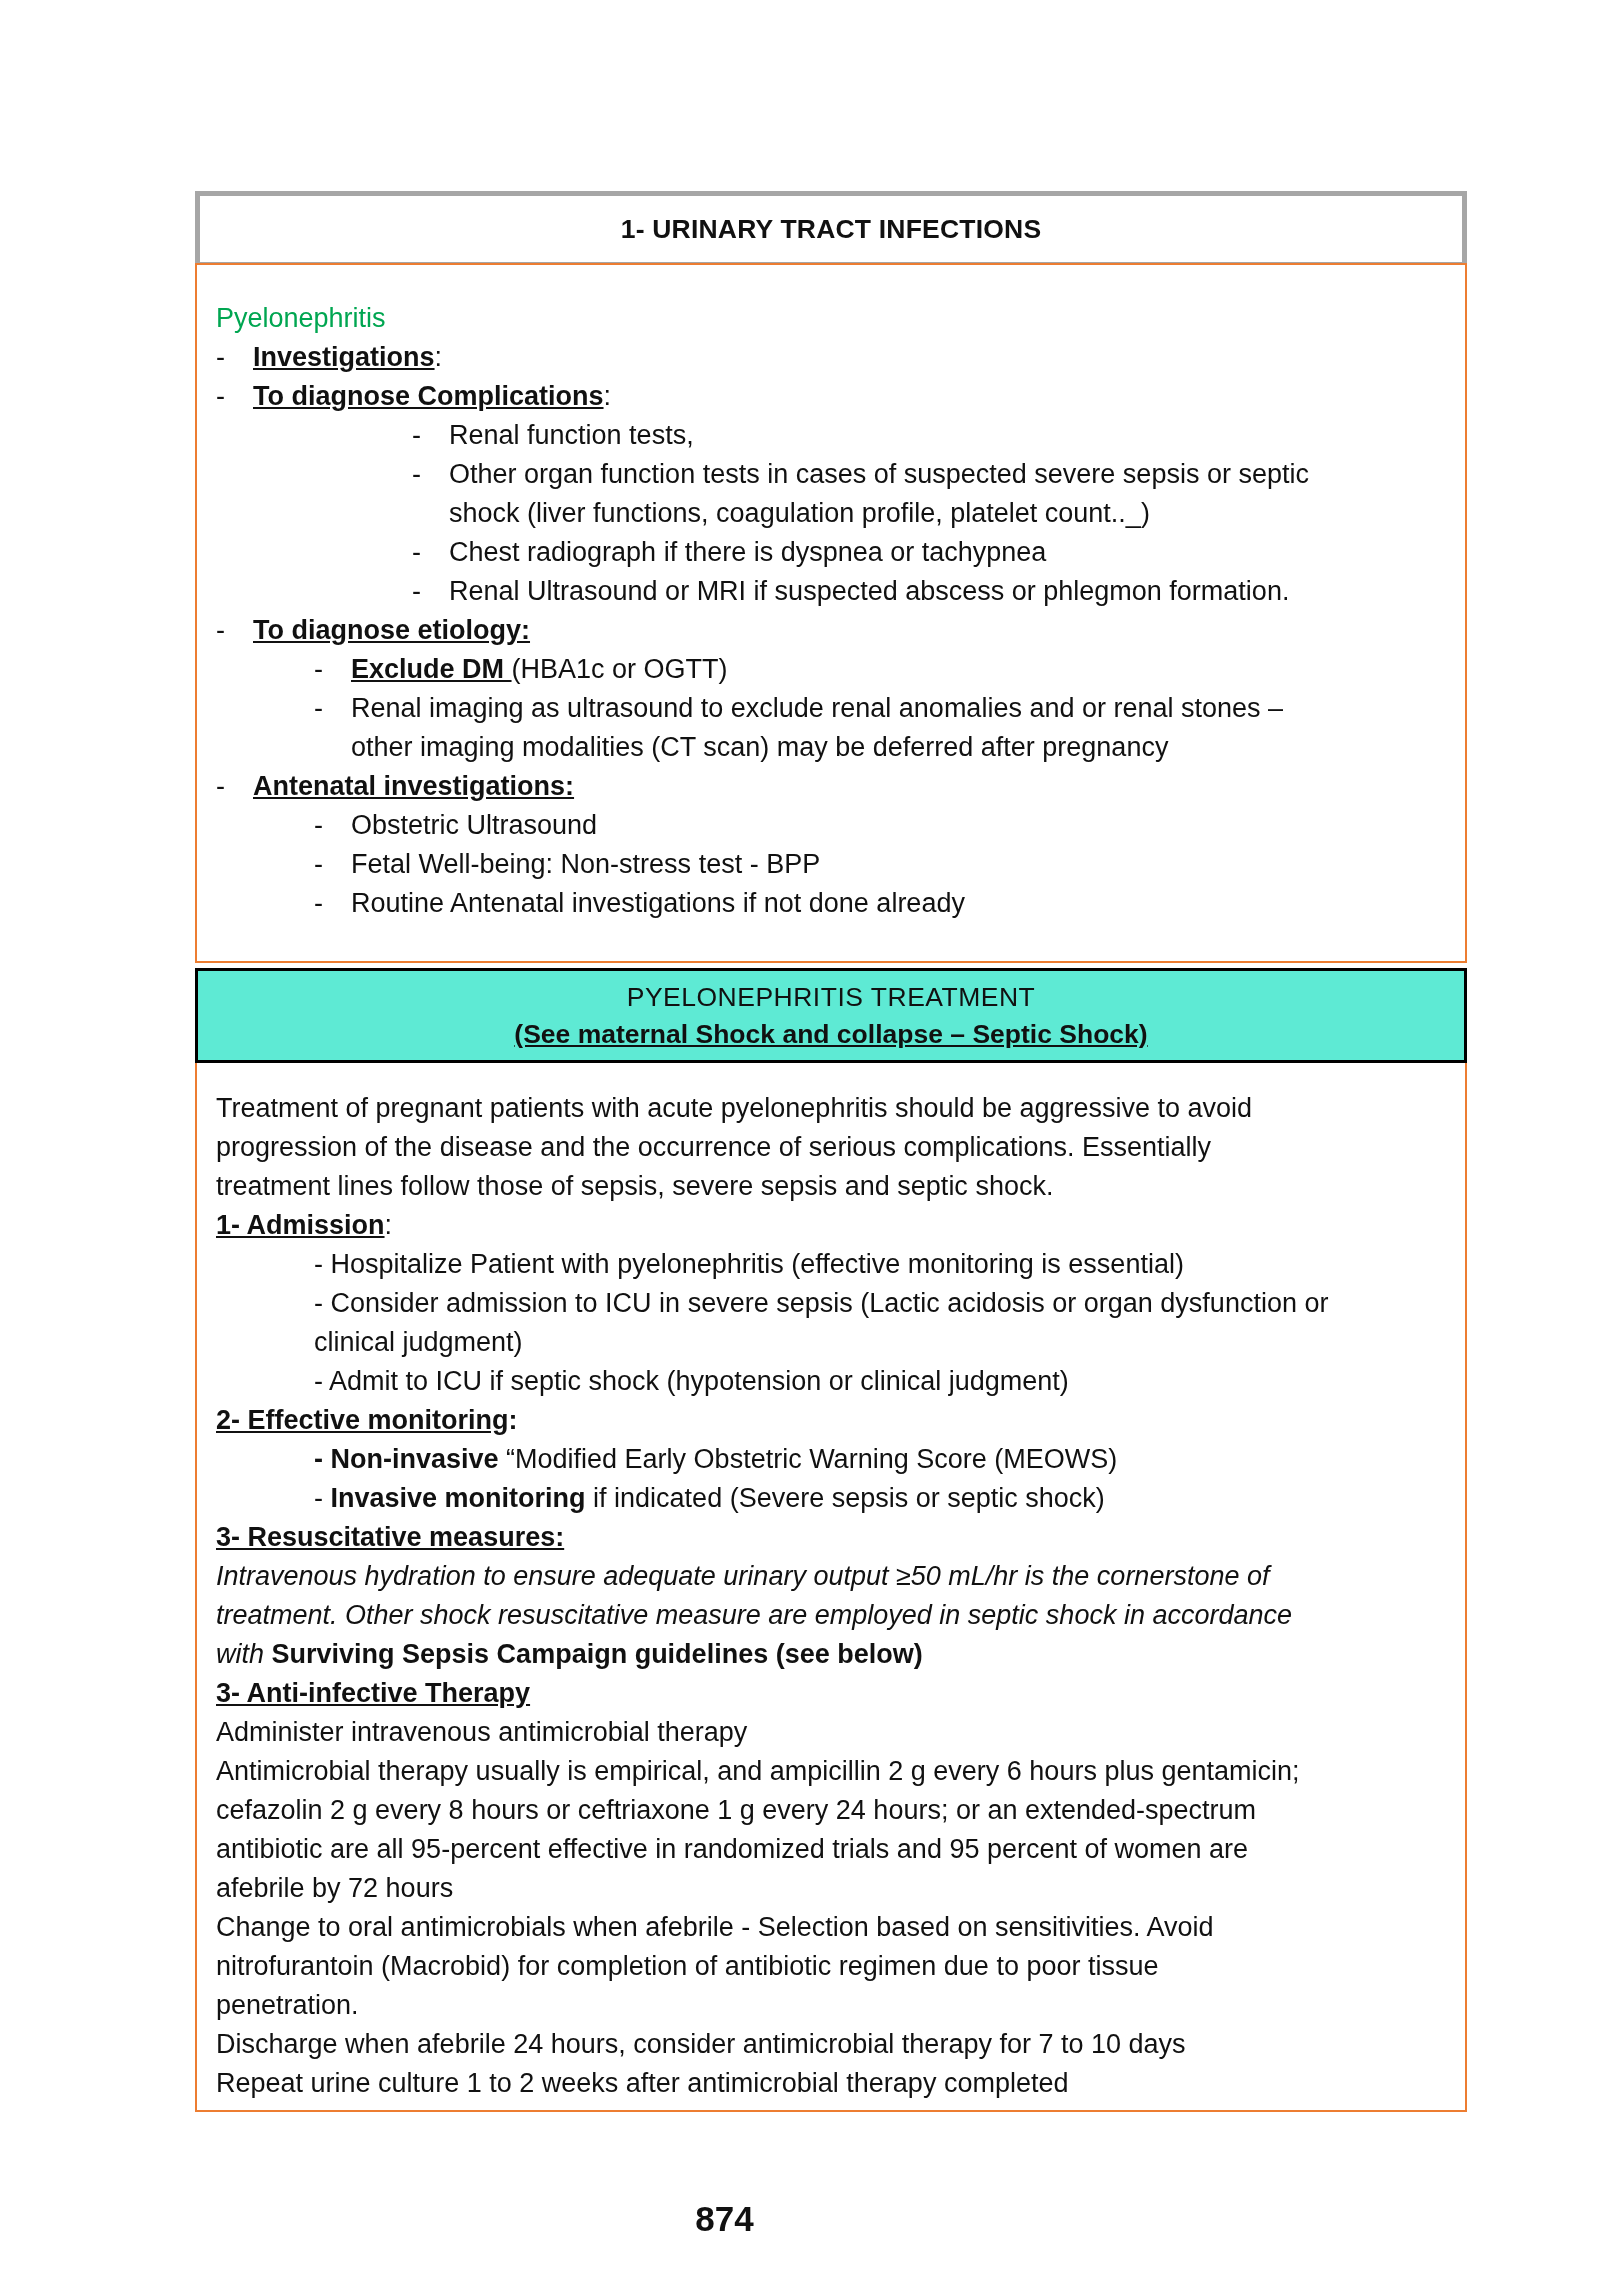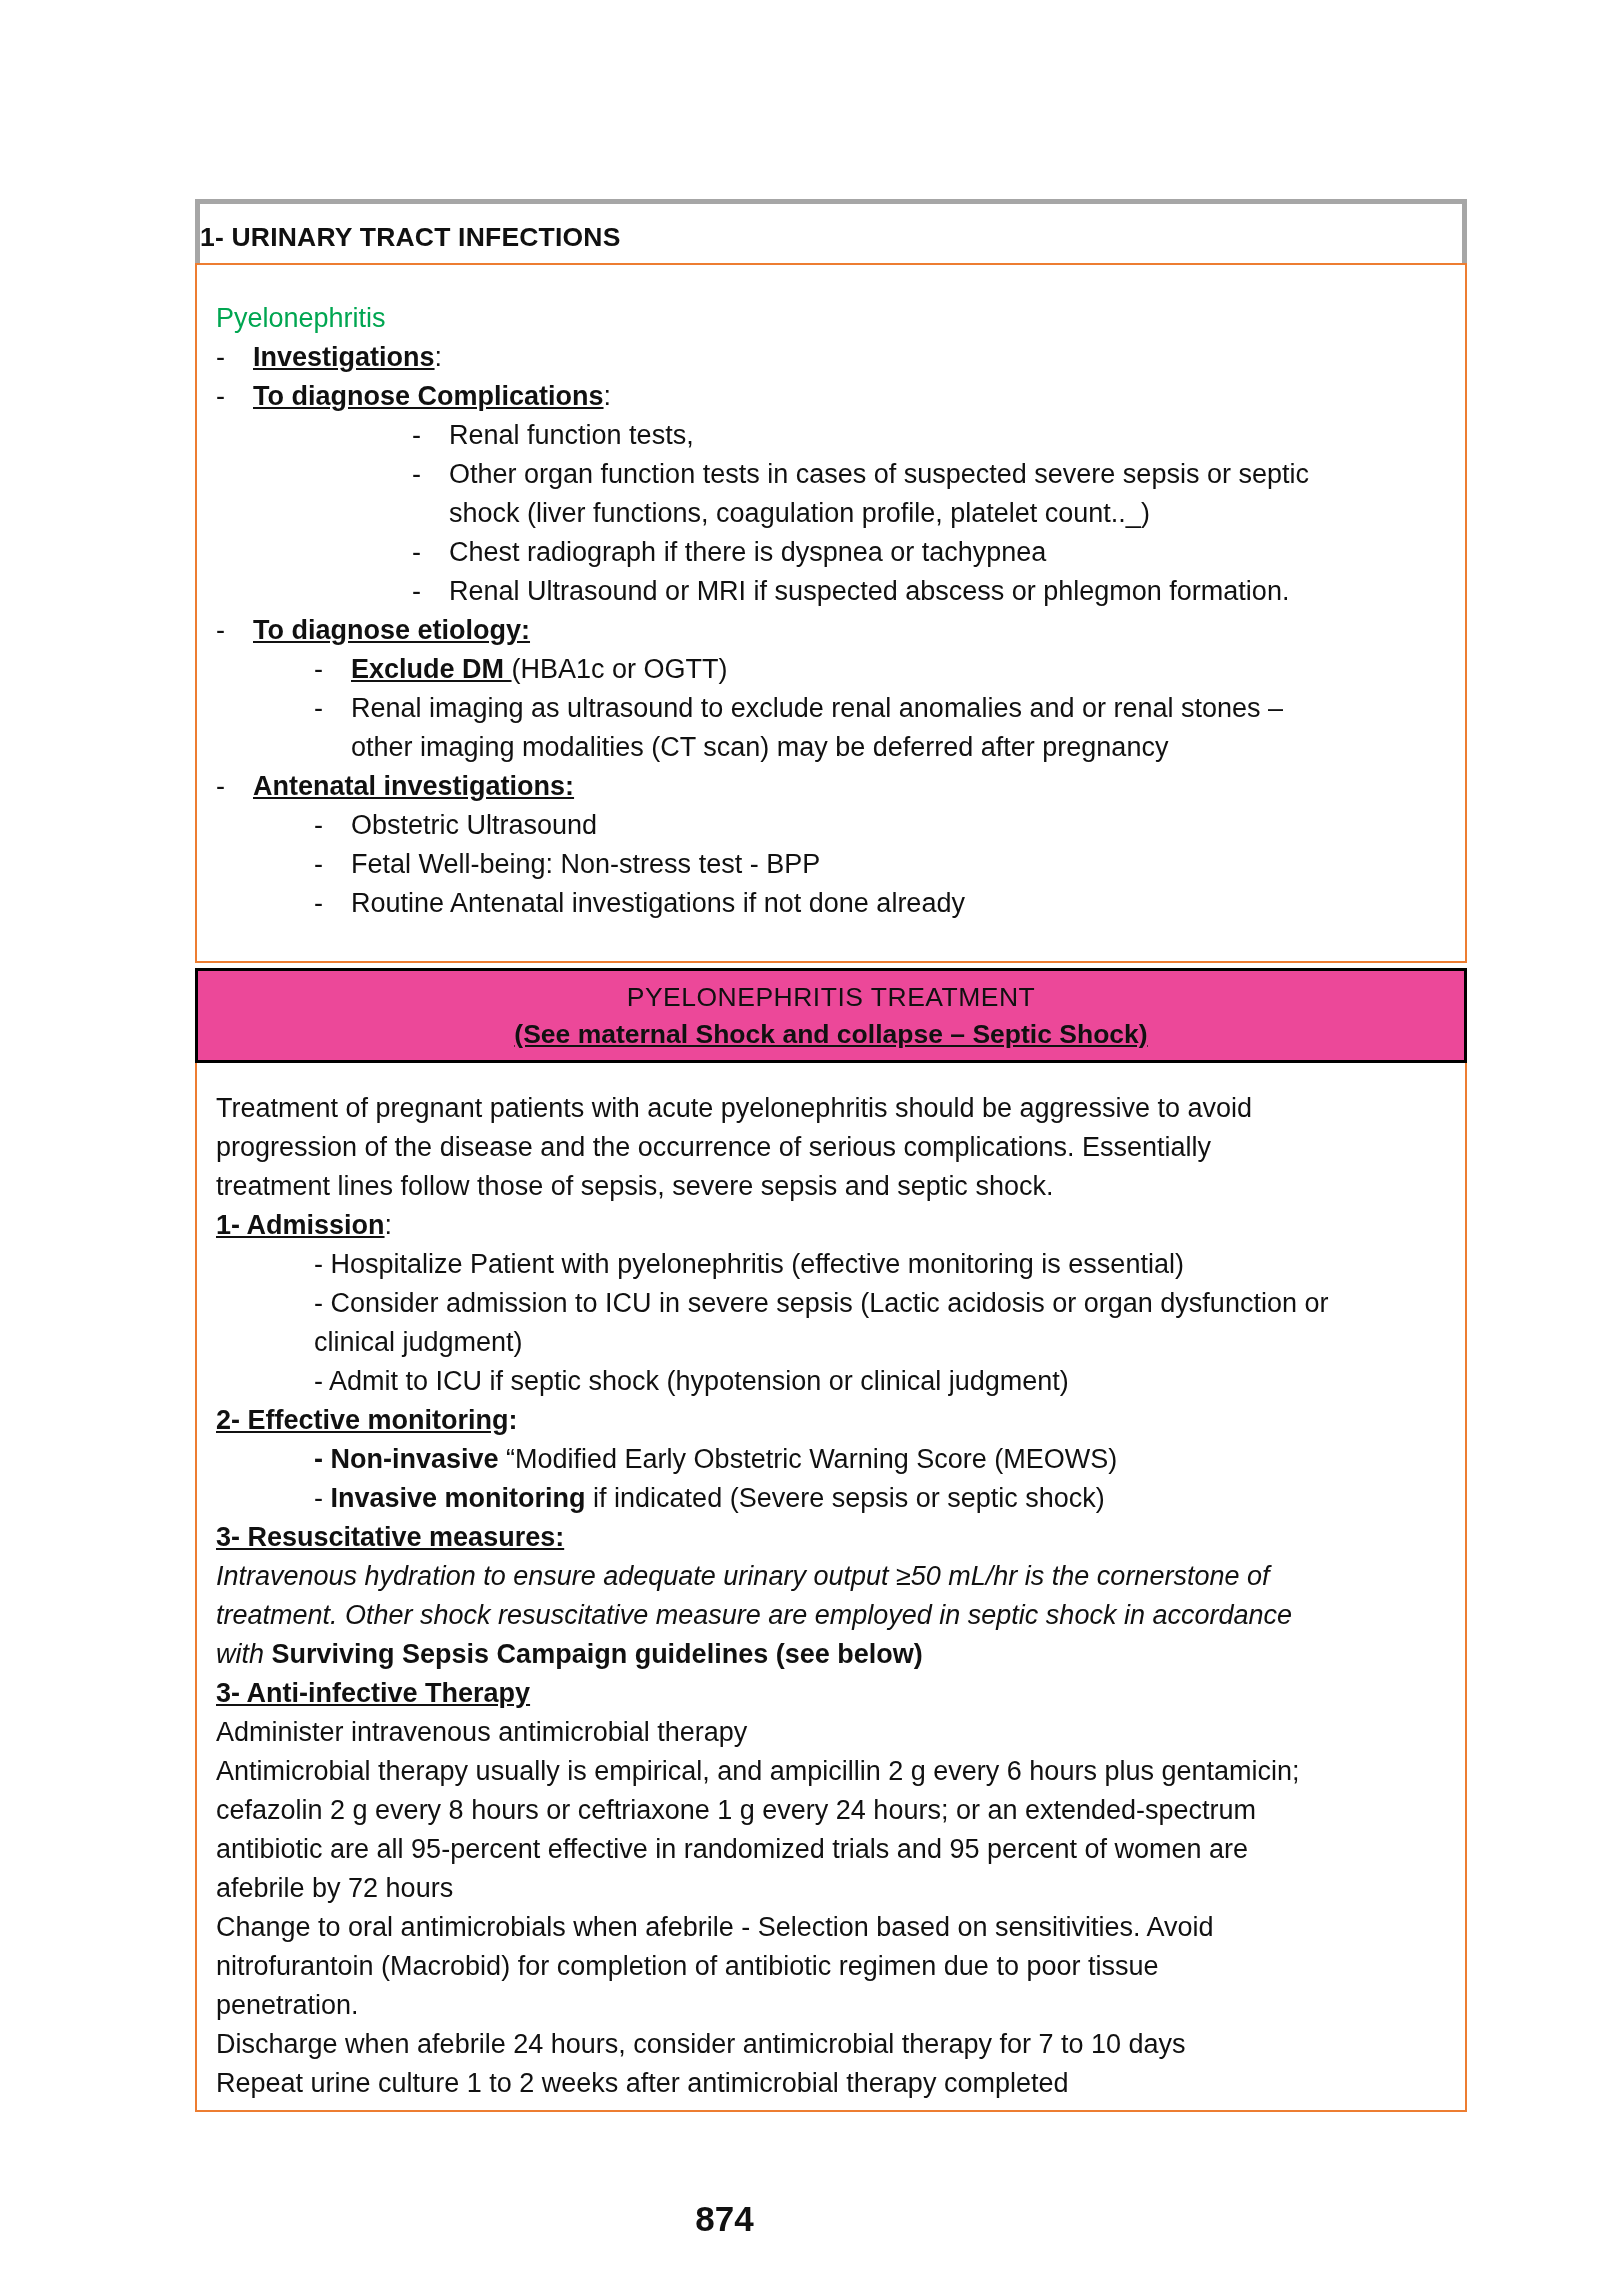--- a/index.html
+++ b/index.html
@@ -3,35 +3,35 @@
 <meta charset="utf-8">
 <style>
   html, body { margin: 0; padding: 0; background: #ffffff; }
   body {
     width: 1621px; height: 2293px; position: relative; overflow: hidden;
     font-family: "Liberation Sans", sans-serif; color: #111111;
   }
   .page { position: absolute; left: 0; top: 0; width: 1621px; height: 2293px; }
 
   .title-box {
-    position: absolute; left: 195px; top: 199px; width: 1272px; height: 76px;
+    position: absolute; left: 195px; top: 191px; width: 1272px; height: 76px;
     border: 5.9px solid #a6a6a6; box-sizing: border-box;
-    display: flex; align-items: center; justify-content: flex-start;
+    display: flex; align-items: center; justify-content: center;
   }
   .title-box span { font-size: 26.5px; font-weight: bold; letter-spacing: 0.2px; }
 
   .box-orange {
     position: absolute; border: 2.9px solid #ed7d31; box-sizing: border-box; background: #fff;
   }
   .box1 { left: 195px; top: 263px; width: 1272px; height: 700px; }
   .box2 { left: 195px; top: 1063px; width: 1272px; height: 1049px; border-top: none; }
 
   .treat-head {
     position: absolute; left: 195px; top: 968px; width: 1272px; height: 95px;
-    border: 3.9px solid #000; box-sizing: border-box; background: #ec4899;
+    border: 3.9px solid #000; box-sizing: border-box; background: #5eead4;
     display: flex; flex-direction: column; align-items: center; justify-content: center;
   }
   .treat-head .t1 { font-size: 26.5px; line-height: 37px; letter-spacing: 0.5px; }
   .treat-head .t2 { font-size: 26.5px; line-height: 37px; font-weight: bold; text-decoration: underline; }
 
   .content { position: absolute; left: 216px; font-size: 27px; line-height: 39px; margin-top: 25px; }
   .line { white-space: nowrap; height: 39px; }
   .green { color: #00a651; }
   .b { font-weight: bold; }
   .u { text-decoration: underline; }

